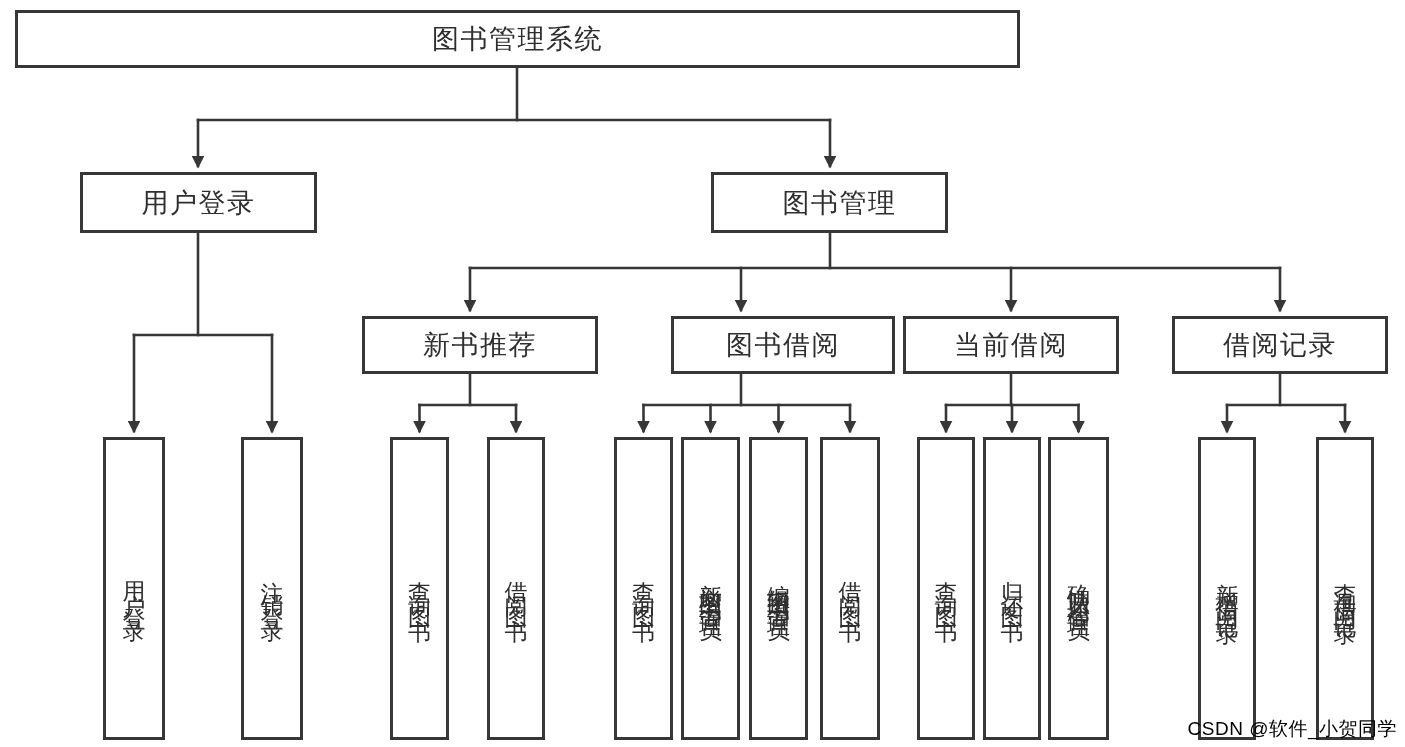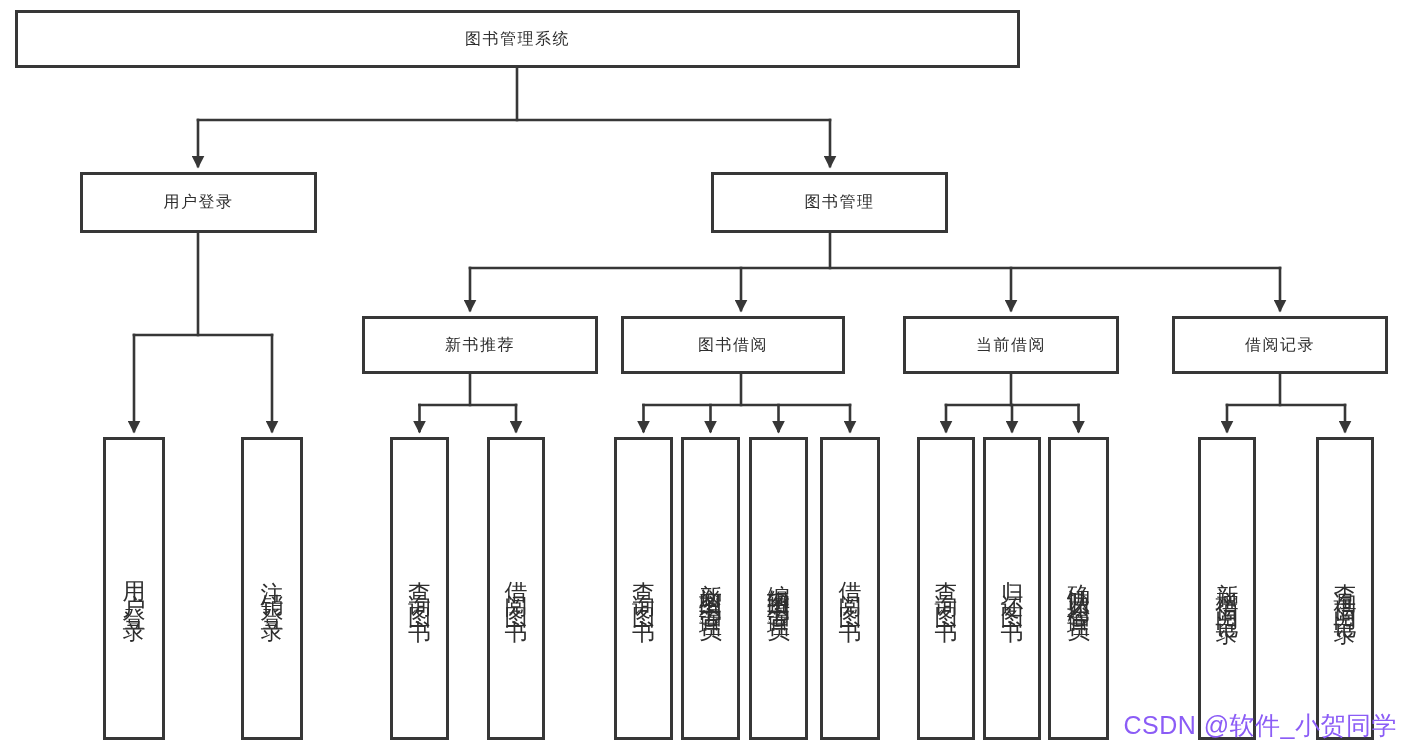--- a/index.html
+++ b/index.html
@@ -19,59 +19,59 @@
   .box {
     position: absolute;
     box-sizing: border-box;
     border: 3px solid #373737;
     background: #ffffff;
     display: flex;
     align-items: center;
     justify-content: center;
     color: #2e2e2e;
   }
-  .hbox { font-size: 16px; letter-spacing: 1.5px; white-space: nowrap; }
+  .hbox { font-size: 27px; letter-spacing: 1.5px; white-space: nowrap; }
   .vbox span {
     writing-mode: vertical-rl;
     text-orientation: mixed;
     font-size: 23px;
     line-height: 1;
     white-space: nowrap;
   }
   .ls4 span { letter-spacing: 13px; }
   .ls6 span { letter-spacing: 8px; }
   .ls9 span { letter-spacing: 5px; }
   
   .n-root  { left: 15px;   top: 10px;  width: 1005px; height: 58px; }
   .n-login { left: 80px;   top: 172px; width: 237px;  height: 61px; }
   .n-mgmt  { left: 711px;  top: 172px; width: 237px;  height: 61px; padding-left: 20px; }
   .n-l3a   { left: 362px;  top: 316px; width: 236px;  height: 58px; }
-  .n-l3b   { left: 621px;  top: 316px; width: 224px;  height: 58px; }
+  .n-l3b   { left: 671px;  top: 316px; width: 224px;  height: 58px; }
   .n-l3c   { left: 903px;  top: 316px; width: 216px;  height: 58px; }
   .n-l3d   { left: 1172px; top: 316px; width: 216px;  height: 58px; }
   .leaf    { top: 437px; height: 303px; }
   .f1  { left: 103px;  width: 62px; }
   .f2  { left: 241px;  width: 62px; }
   .f3  { left: 390px;  width: 59px; }
   .f4  { left: 487px;  width: 58px; }
   .f5  { left: 614px;  width: 59px; }
   .f6  { left: 681px;  width: 59px; }
   .f7  { left: 749px;  width: 59px; }
   .f8  { left: 820px;  width: 60px; }
   .f9  { left: 917px;  width: 58px; }
   .f10 { left: 983px;  width: 58px; }
   .f11 { left: 1048px; width: 61px; }
   .f12 { left: 1198px; width: 58px; }
   .f13 { left: 1316px; width: 58px; }
   .watermark {
     position: absolute;
     right: 8px;
     bottom: 5px;
-    font-size: 25px;
-    color: #8b5cf6;
+    font-size: 19px;
+    color: #000000;
     letter-spacing: 0.5px;
     z-index: 5;
     white-space: nowrap;
   }
 </style>
 </head>
 <body>
 
 <div class="canvas">
 

